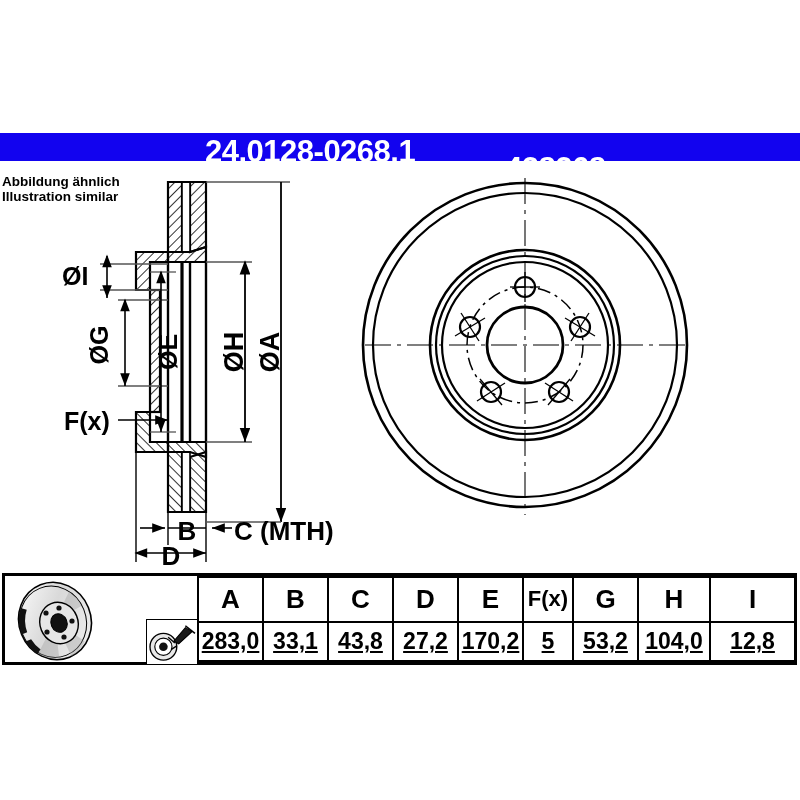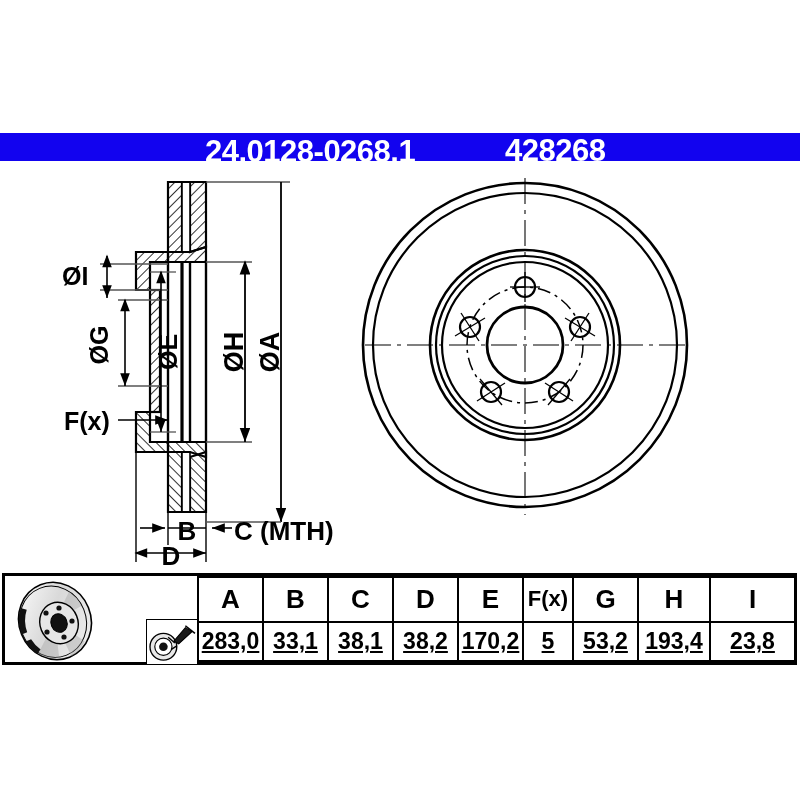--- a/index.html
+++ b/index.html
@@ -31,21 +31,21 @@
     top: 1px;
     font-size: 31px;
     font-weight: bold;
     color: #ffffff;
     letter-spacing: -0.5px;
     white-space: nowrap;
   }
   #banner .ref-no {
     position: absolute;
     left: 505px;
-    top: 0;
+    top: 18px;
     font-size: 31px;
     font-weight: bold;
     color: #ffffff;
     letter-spacing: -0.5px;
     white-space: nowrap;
   }
 
   
   #note {
     position: absolute;
@@ -137,20 +137,24 @@
 </head>
 <body>
 
 <div id="page">
 
   <div id="banner">
     <span class="part-no">24.0128-0268.1</span>
     <span class="ref-no">428268</span>
   </div>
 
+  <div id="note">
+    <div>Abbildung ähnlich</div>
+    <div>Illustration similar</div>
+  </div>
 
   <svg id="drawing" viewBox="0 0 800 800">
     <defs>
       <pattern id="hatch" width="7" height="7" patternTransform="rotate(45)" patternUnits="userSpaceOnUse">
         <line x1="0" y1="0" x2="0" y2="7" stroke="#000" stroke-width="1.6"></line>
       </pattern>
       <pattern id="hatch2" width="7" height="7" patternTransform="rotate(-45)" patternUnits="userSpaceOnUse">
         <line x1="0" y1="0" x2="0" y2="7" stroke="#000" stroke-width="1.6"></line>
       </pattern>
       <marker id="ar-d" markerWidth="9" markerHeight="9" refX="8" refY="3" orient="auto">
@@ -356,25 +360,25 @@
         <td>D</td>
         <td>E</td>
         <td class="fx">F(x)</td>
         <td>G</td>
         <td>H</td>
         <td>I</td>
       </tr>
       <tr>
         <td class="val">283,0</td>
         <td class="val">33,1</td>
-        <td class="val">38,1</td>
-        <td class="val">38,2</td>
+        <td class="val">43,8</td>
+        <td class="val">27,2</td>
         <td class="val">170,2</td>
         <td class="val">5</td>
         <td class="val">53,2</td>
-        <td class="val">193,4</td>
-        <td class="val">23,8</td>
+        <td class="val">104,0</td>
+        <td class="val">12,8</td>
       </tr>
     </tbody>
       </table>
   </div>
 
 </div>
 
 </body></html>

